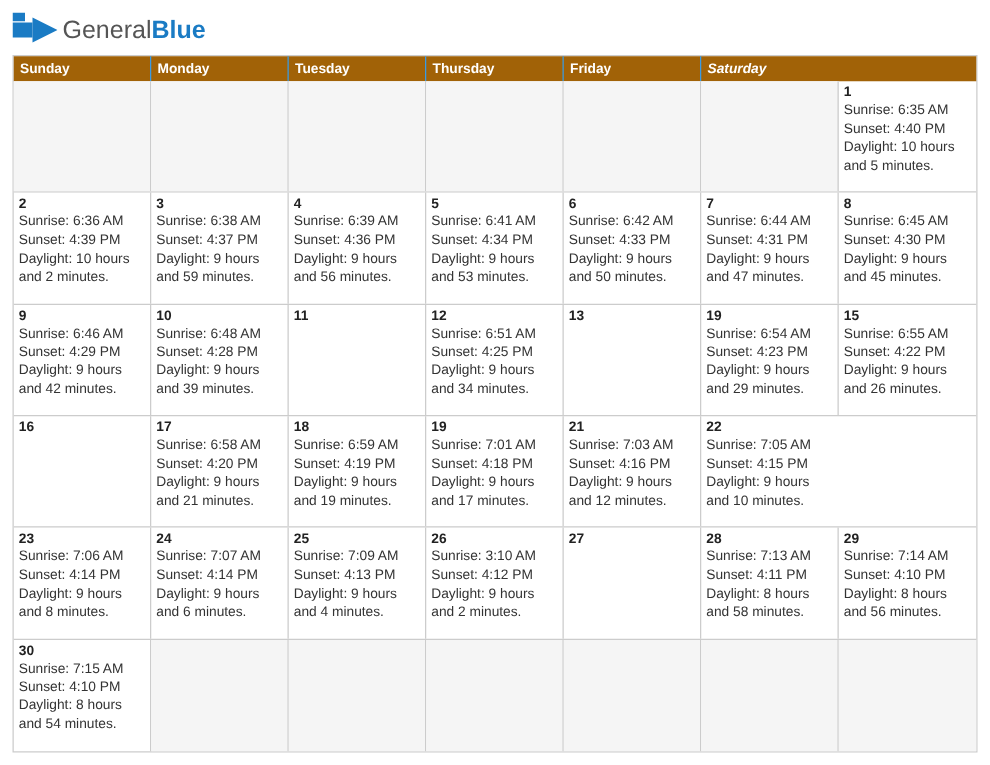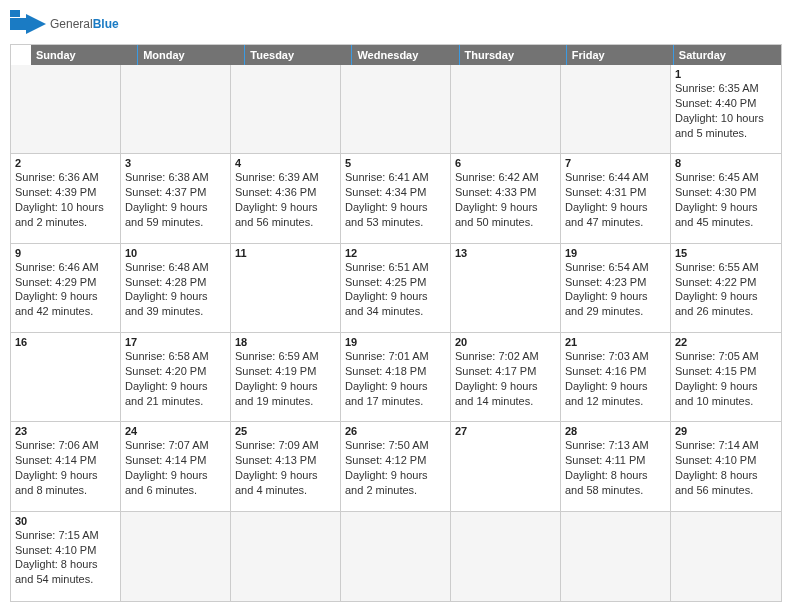--- a/index.html
+++ b/index.html
@@ -47,32 +47,31 @@
     }
     .calendar {
       flex: 1;
       border: 1px solid #ccc;
       display: flex;
       flex-direction: column;
     }
     .cal-header {
       display: grid;
       grid-template-columns: repeat(7, 1fr);
-      background: #737373;
-      margin-left: 20px;
+      background: #a16207;
     }
     .cal-header-cell {
       color: #fff;
       font-size: 11px;
       font-weight: bold;
       padding: 4px 5px;
       text-align: left;
       border-right: 1px solid #3a9be4;
     }
-    .cal-header-cell:last-child { border-right: none; }
+    .cal-header-cell:last-child { border-right: none; font-style: italic; }
     .cal-body {
       flex: 1;
       display: grid;
       grid-template-rows: repeat(6, 1fr);
     }
     .cal-row {
       display: grid;
       grid-template-columns: repeat(7, 1fr);
       border-bottom: 1px solid #ccc;
     }
@@ -105,37 +104,36 @@
 
 <div class="page">
   <div class="header">
     <div class="logo">
       <svg class="logo-icon" viewBox="0 0 36 28">
         <rect x="0" y="8" width="16" height="12" fill="#1a7bc4"></rect>
         <polygon points="16,4 36,14 16,24" fill="#1a7bc4"></polygon>
         <rect x="0" y="0" width="10" height="7" fill="#1a7bc4"></rect>
       </svg>
       <div>
-        <div style="font-size:12px; color:#333; font-weight:normal; line-height:1">
+        <div style="font-size:20px; color:#333; font-weight:normal; line-height:1">
           <span style="color:#555">General</span><span style="color:#1a7bc4; font-weight:bold">Blue</span>
         </div>
       </div>
     </div>
     <div class="title-block">
       <div class="month-title"></div>
       <div class="subtitle"></div>
     </div>
   </div>
 
   <div class="calendar">
     <div class="cal-header">
     <div class="cal-header-cell">Sunday</div>
         <div class="cal-header-cell">Monday</div>
         <div class="cal-header-cell">Tuesday</div>
-        <div class="cal-header-cell">Wednesday</div>
         <div class="cal-header-cell">Thursday</div>
         <div class="cal-header-cell">Friday</div>
         <div class="cal-header-cell">Saturday</div>
       </div>
     <div class="cal-body">
     <div class="cal-row">
           <div class="cal-cell empty"></div>
           <div class="cal-cell empty"></div>
           <div class="cal-cell empty"></div>
           <div class="cal-cell empty"></div>
@@ -246,26 +244,20 @@
 Sunset: 4:19 PM
 Daylight: 9 hours and 19 minutes.</div>
           </div>
           <div class="cal-cell">
             <span class="day-num">19</span>
             <div class="cell-info">Sunrise: 7:01 AM
 Sunset: 4:18 PM
 Daylight: 9 hours and 17 minutes.</div>
           </div>
           <div class="cal-cell">
-            <span class="day-num">20</span>
-            <div class="cell-info">Sunrise: 7:02 AM
-Sunset: 4:17 PM
-Daylight: 9 hours and 14 minutes.</div>
-          </div>
-          <div class="cal-cell">
             <span class="day-num">21</span>
             <div class="cell-info">Sunrise: 7:03 AM
 Sunset: 4:16 PM
 Daylight: 9 hours and 12 minutes.</div>
           </div>
           <div class="cal-cell">
             <span class="day-num">22</span>
             <div class="cell-info">Sunrise: 7:05 AM
 Sunset: 4:15 PM
 Daylight: 9 hours and 10 minutes.</div>
@@ -285,21 +277,21 @@
 Daylight: 9 hours and 6 minutes.</div>
           </div>
           <div class="cal-cell">
             <span class="day-num">25</span>
             <div class="cell-info">Sunrise: 7:09 AM
 Sunset: 4:13 PM
 Daylight: 9 hours and 4 minutes.</div>
           </div>
           <div class="cal-cell">
             <span class="day-num">26</span>
-            <div class="cell-info">Sunrise: 7:50 AM
+            <div class="cell-info">Sunrise: 3:10 AM
 Sunset: 4:12 PM
 Daylight: 9 hours and 2 minutes.</div>
           </div>
           <div class="cal-cell">
             <span class="day-num">27</span>
           </div>
           <div class="cal-cell">
             <span class="day-num">28</span>
             <div class="cell-info">Sunrise: 7:13 AM
 Sunset: 4:11 PM

